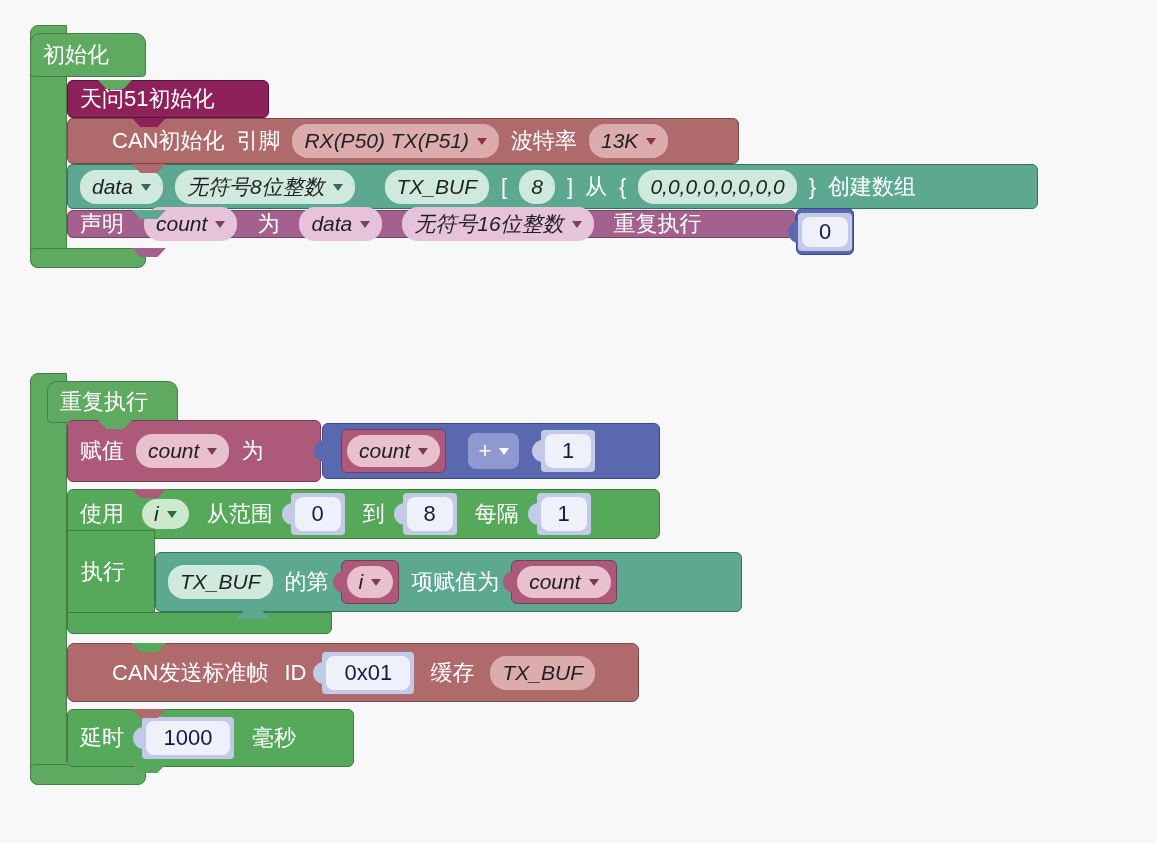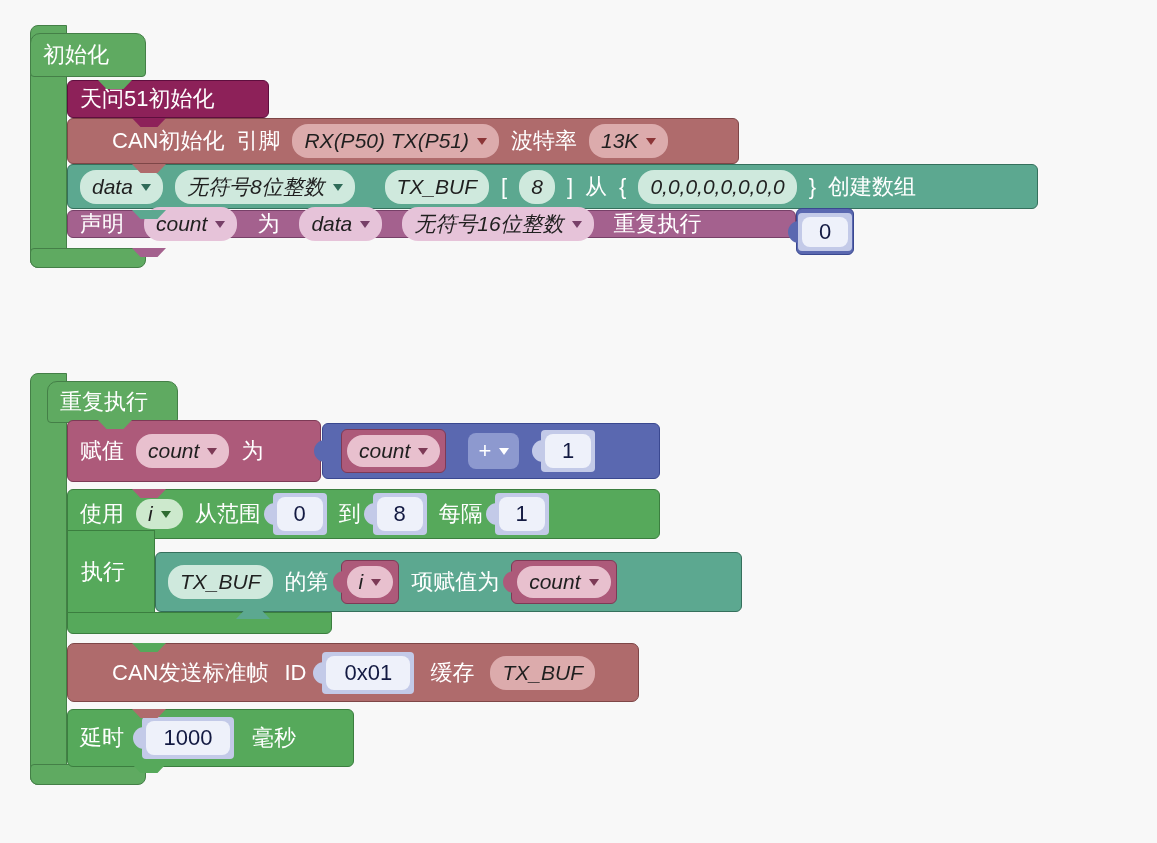--- a/index.html
+++ b/index.html
@@ -180,21 +180,21 @@
     <span class="op">
       <span>+</span>
       <span class="arr arr-white"></span>
     </span>
     <span class="shadow">
       <span class="ltab"></span>
       <span class="inner">1</span>
     </span>
   </div>
 
-  <div class="blk c-green bump bump-rose" style="left:67px;top:481px;width:593px;height:50px;">
+  <div class="blk c-green bump bump-rose" style="left:67px;top:481px;width:593px;height:50px;gap:18px;">
     <span class="lbl">使用</span>
     <span class="fld f-green">
       <span>i</span>
       <span class="arr arr-green"></span>
     </span>
     <span class="lbl">从范围</span>
     <span class="shadow">
       <span class="ltab"></span>
       <span class="inner">0</span>
     </span>

